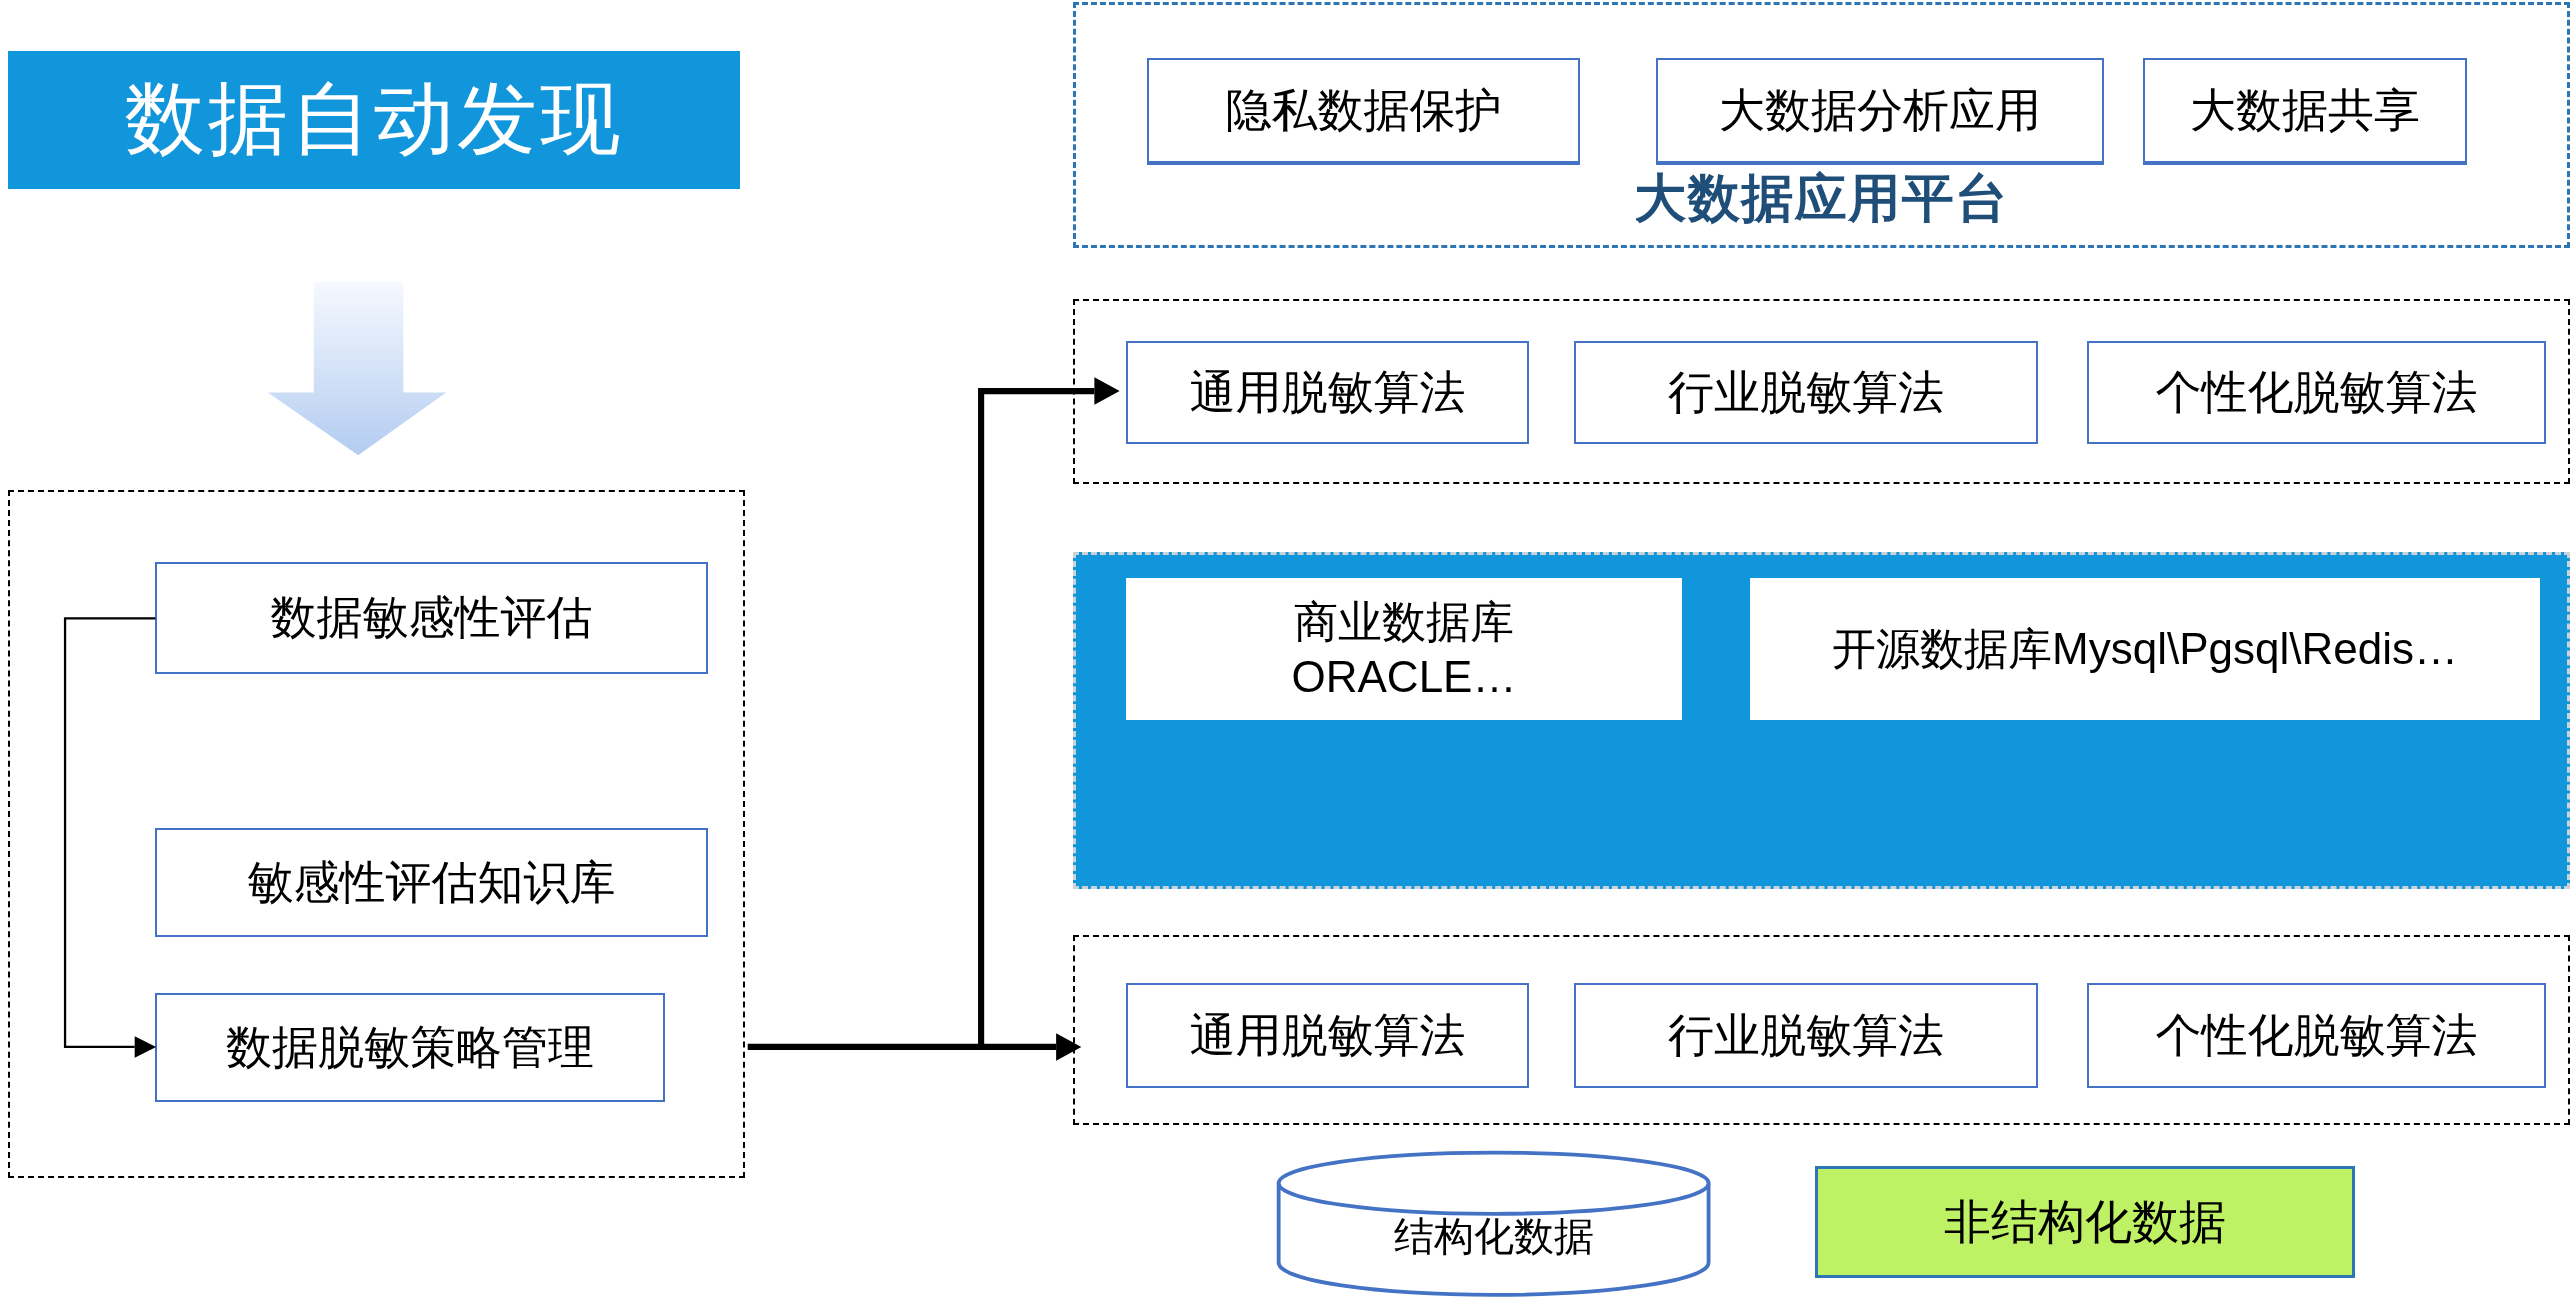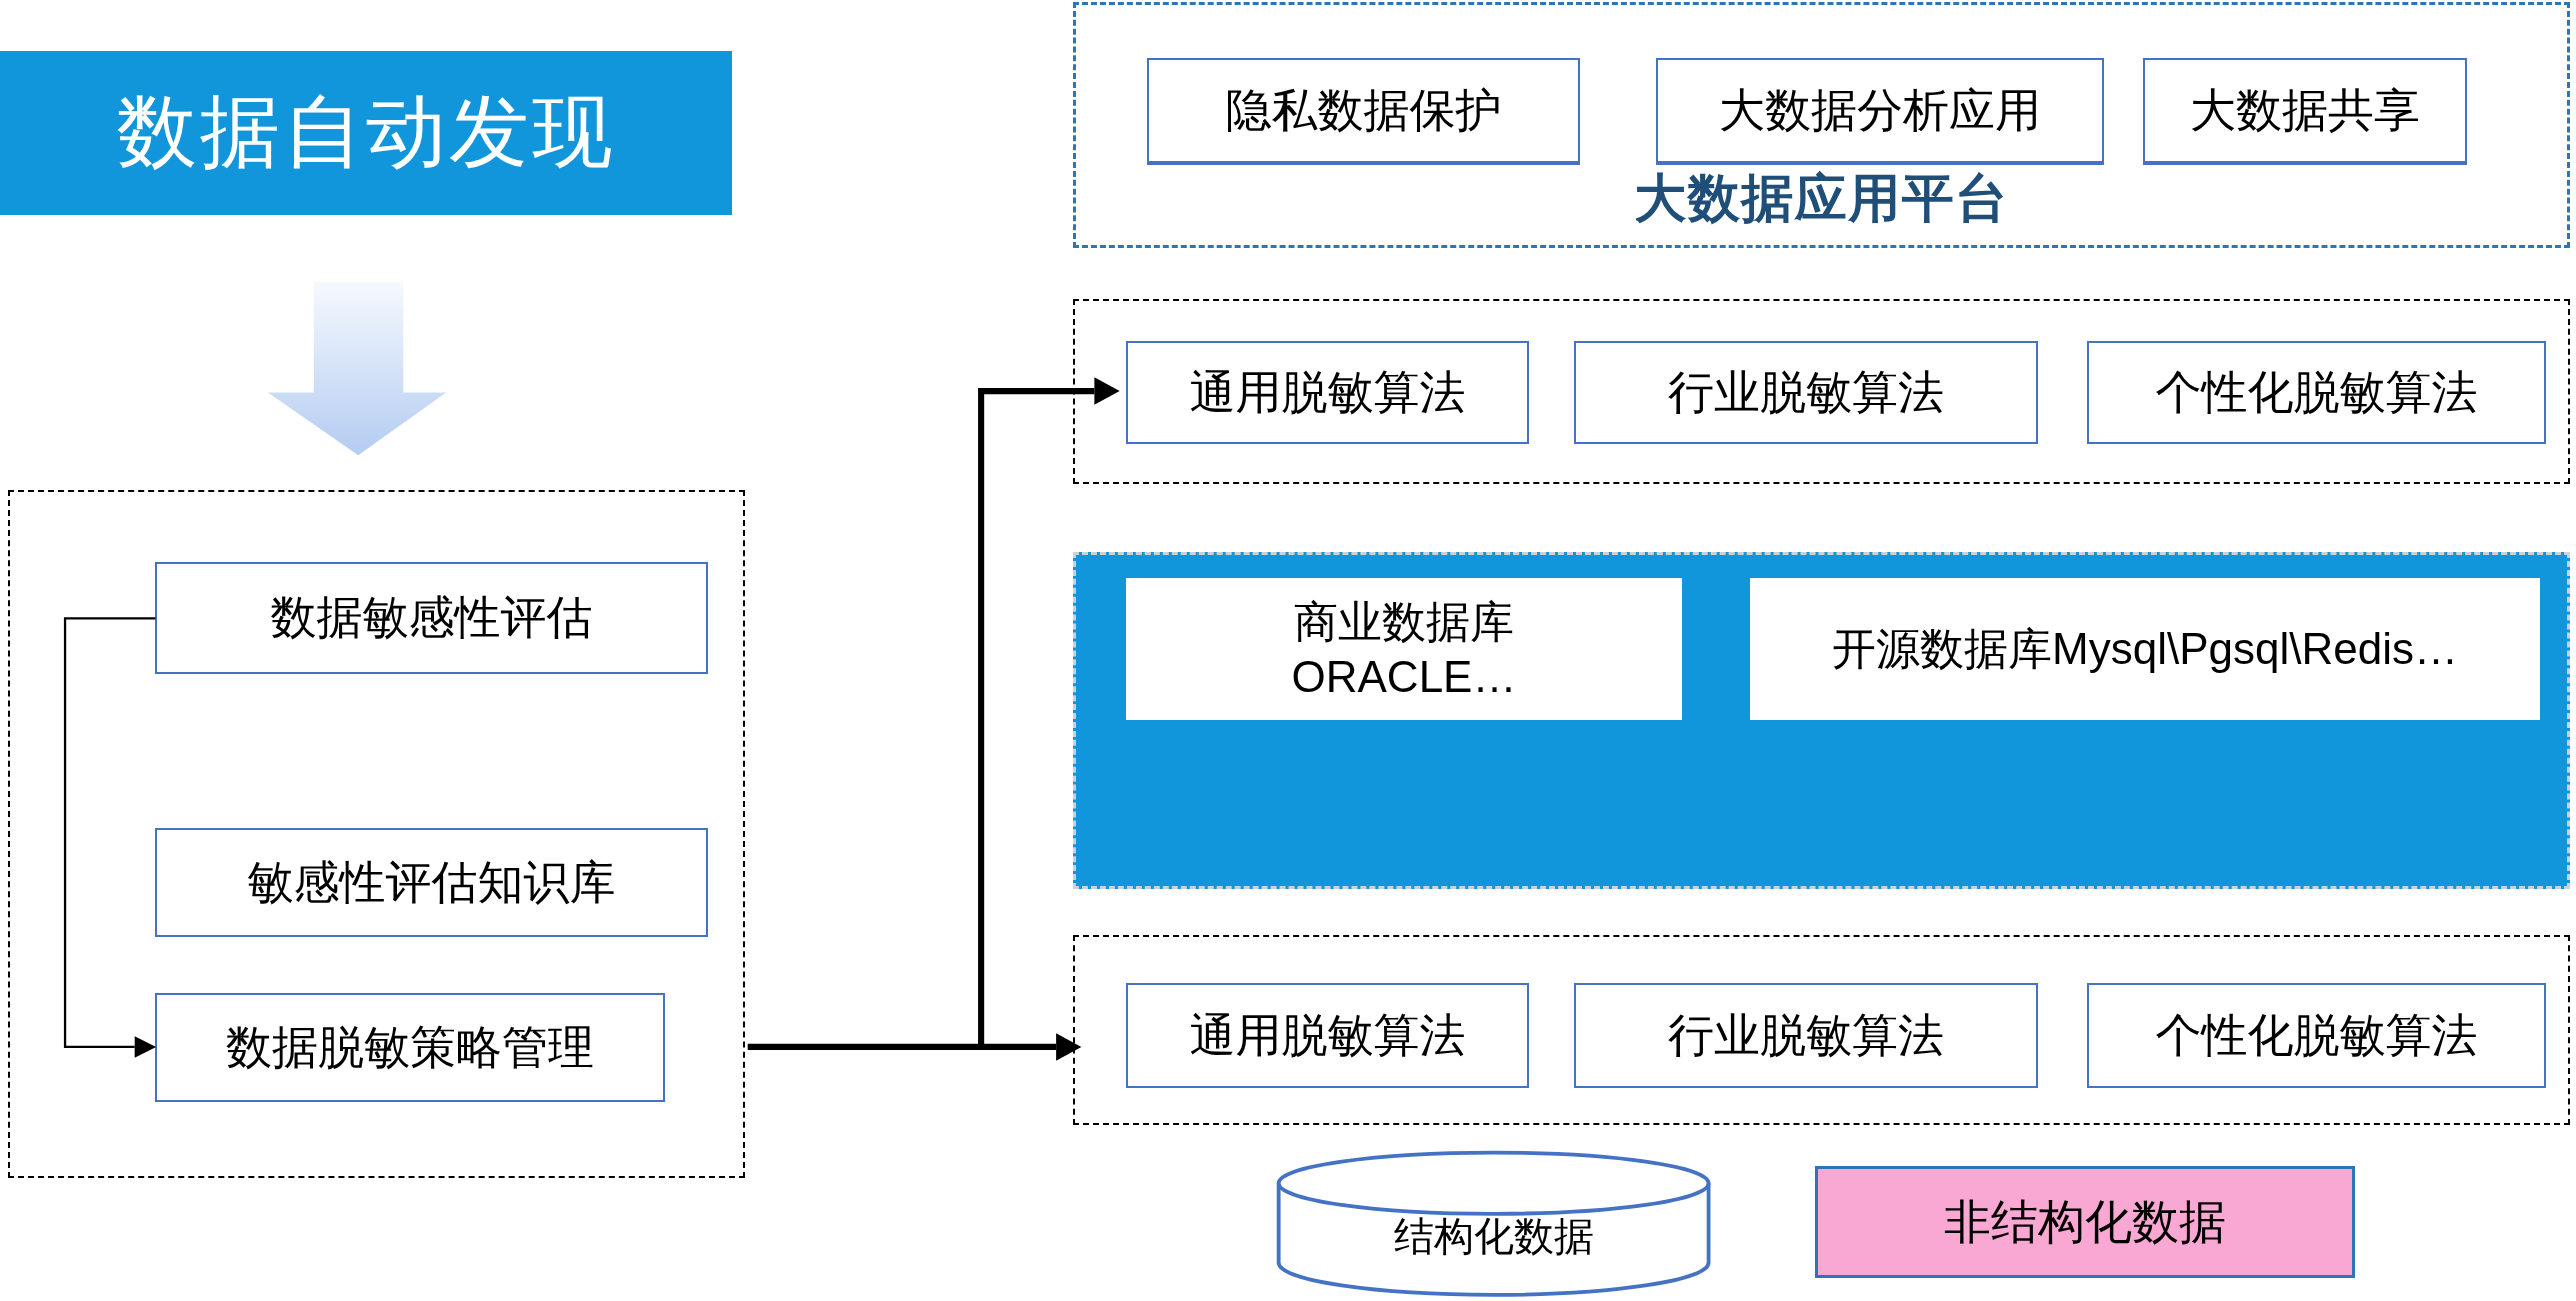--- a/index.html
+++ b/index.html
@@ -20,30 +20,30 @@
   .panel-dash-blue{border:3.8px dashed #2e75b6;background:transparent;}
   .blue-panel{background:#1296db;border:3.8px dashed #ccd2d8;}
   .bbox{
     background:#ffffff;border:2.3px solid #4472c4;
     color:#000000;font-size:46px;
   }
   .bbox-heavy{border-bottom-width:4.6px;margin-top:20px;}
   .cell{background:#ffffff;color:#000000;font-size:44px;}
   .platform-label{color:#1f4e79;font-size:52px;font-weight:600;letter-spacing:1.5px;}
   .src-label{color:#000000;font-size:40px;}
-  .unstructured{background:#f9a8d4;border:3.8px solid #2e75b6;color:#000000;font-size:47px;}
+  .unstructured{background:#bef264;border:3.8px solid #2e75b6;color:#000000;font-size:47px;}
   svg{display:block;}
   .overlay{pointer-events:none;}
 </style>
 </head>
 <body>
 
 <div class="stage">
 
-  <div class="abs center title-box" style="left:0;top:51px;width:732px;height:164px;">
+  <div class="abs center title-box" style="left:8px;top:51px;width:732px;height:138px;">
     <span>数据自动发现</span>
   </div>
 
   <svg class="abs overlay" style="left:0;top:0;" width="2576" height="1301" viewBox="0 0 3366 1700">
     <defs>
       <linearGradient id="arrowGrad" x1="0" y1="0" x2="0" y2="1">
         <stop offset="0" stop-color="#f6f9fe"></stop>
         <stop offset="1" stop-color="#b3ccf1"></stop>
       </linearGradient>
     </defs>

